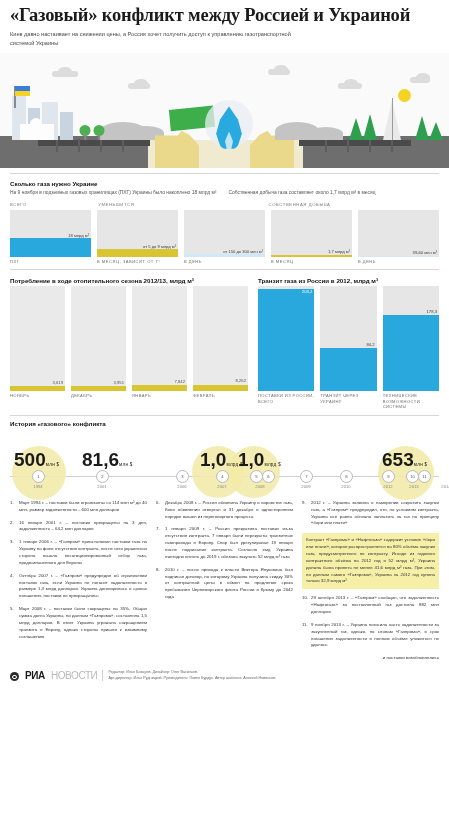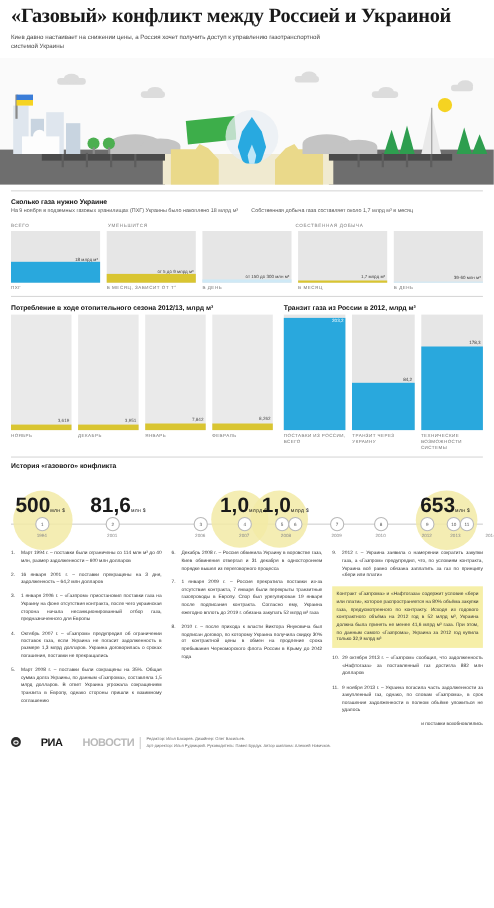--- a/index.html
+++ b/index.html
@@ -117,26 +117,26 @@
   .cols .c{flex:1;}
   .item{display:flex;gap:3px;margin-bottom:6px;}
   .num{font-size:4.4px;color:#333;flex:0 0 6px;line-height:1.55;}
   .txt{font-size:4.4px;line-height:1.56;color:#333;text-align:justify;}
   .note{background:#f6efa8;padding:4px 4px;font-size:4.4px;line-height:1.56;
         color:#333;text-align:justify;margin-bottom:6px;}
 
   
   .tailnote{font-size:4.4px;color:#333;text-align:right;padding:0 10px;}
   .footer{display:flex;align-items:center;gap:5px;padding:6px 10px 6px 10px;margin-top:4px;}
-  .logo{display:flex;align-items:flex-start;gap:18px;}
+  .logo{display:flex;align-items:flex-end;gap:6px;}
   .logo .dot{width:9px;height:9px;border-radius:50%;background:#2b2b2b;position:relative;}
   .logo .dot:after{content:"";position:absolute;left:2.2px;top:2.2px;width:4.6px;height:4.6px;
         border-radius:50%;border:1.1px solid #fff;box-sizing:border-box;}
   .logo .ria{font-weight:700;font-size:10px;color:#1a1a1a;letter-spacing:-.4px;}
-  .logo .nov{font-weight:700;font-size:10px;color:#b9b9b9;letter-spacing:-.4px;}
+  .logo .nov{font-weight:400;font-size:10px;color:#b9b9b9;letter-spacing:-.4px;}
   .credits{border-left:1px solid #cfcfcf;padding-left:5px;font-size:3.7px;line-height:1.5;color:#6a6a6a;}
 </style>
 </head>
 <body>
 
 <div class="page">
 
   <div class="header">
     <div class="title">«Газовый» конфликт между Россией и Украиной</div>
     <div class="subtitle">Киев давно настаивает на снижении цены, а Россия хочет получить доступ к управлению газотранспортной системой Украины</div>

